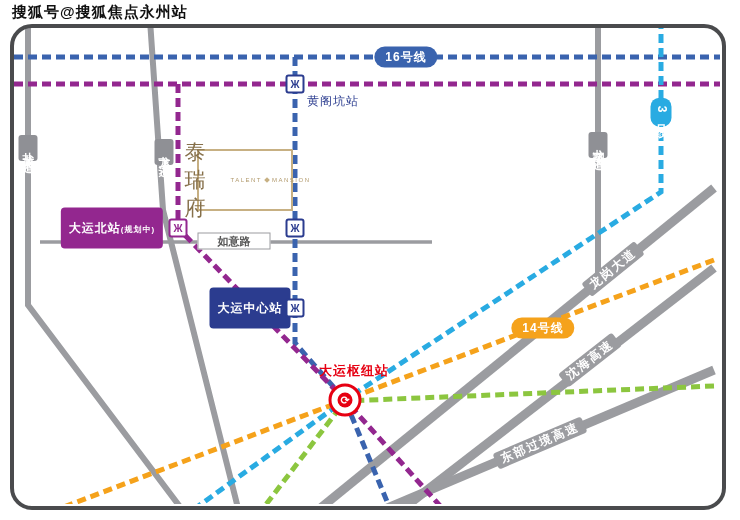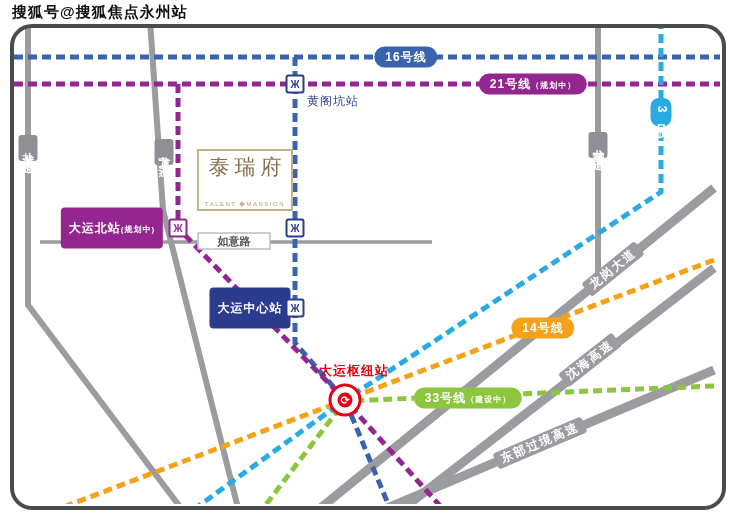--- a/index.html
+++ b/index.html
@@ -22,21 +22,21 @@
   .ruyi{background:#fff;border:1.5px solid #9b9ca0;color:#555;font-size:11px;font-weight:bold;padding:0 19px;}
   .marker{width:15px;height:15px;background:#fff;border:2px solid #2b3c8f;border-radius:3px;
           display:flex;align-items:center;justify-content:center;
           font-size:10px;font-weight:bold;color:#2b3c8f;line-height:1;}
   .marker.purple{border-color:#93278f;color:#93278f;}
   .hub{width:27px;height:27px;border-radius:50%;background:#fff;border:3px solid #e60012;
        display:flex;align-items:center;justify-content:center;z-index:6;}
   .hub-inner{width:15px;height:15px;border-radius:50%;background:#e60012;color:#fff;
              font-size:11px;line-height:15px;text-align:center;font-weight:bold;}
   .card{position:absolute;left:197px;top:149px;width:92px;height:58px;background:#fff;border:2px solid #c7b083;
-        display:flex;flex-direction:column;align-items:center;justify-content:center;gap:20px;z-index:5;}
+        display:flex;align-items:center;justify-content:center;gap:20px;z-index:5;}
   .card-name{font-family:"Liberation Serif","DejaVu Serif",serif;font-size:21px;color:#86704a;letter-spacing:5px;padding-left:5px;}
   .card-sub{font-size:6px;color:#b29a6d;letter-spacing:1.5px;display:flex;align-items:center;gap:3px;}
   .diamond{width:4px;height:4px;background:#c7b083;transform:rotate(45deg);}
   .watermark{position:absolute;left:12px;top:3px;font-size:15px;font-weight:bold;color:#101010;letter-spacing:1px;z-index:10;}
   path{fill:none;}
   .road{stroke:#9b9ca0;}
   .metro{stroke-dasharray:9 5;stroke-width:5;}
   .l16{stroke:#3a63ae;} .l21{stroke:#93278f;} .l3{stroke:#29abe2;} .l14{stroke:#f5a21b;} .l33{stroke:#8cc63f;}
 </style>
 </head>
@@ -66,31 +66,25 @@
       <path class="metro l21" d="M178,84 L178,228 L345,400 L460,528"></path>
       <path class="metro l3" d="M661,20 L661,192 L345,400 L168,528"></path>
       <path class="metro l14" d="M714,260 L345,400 L40,516"></path>
       <path class="metro l33" d="M714,386 L345,401 L248,528"></path>
     </g>
   </svg>
 
   <div class="ctr pill" style="left:406px;top:57px;background:#3a63ae">
     <span>16号线</span>
   </div>
-  <div class="ctr pill" style="left:533px;top:84px;background:#93278f">
-    <span>21号线</span><span class="sfx">（规划中）</span>
-  </div>
   <div class="ctr vline" style="left:661px;top:112px">
     <span>3号线</span>
   </div>
   <div class="ctr pill" style="left:543px;top:328px;background:#f5a21b">
     <span>14号线</span>
-  </div>
-  <div class="ctr pill" style="left:468px;top:398px;background:#8cc63f">
-    <span>33号线</span><span class="sfx">（建设中）</span>
   </div>
 
   <div class="ctr marker" style="left:295px;top:84px">
     <span>Ж</span>
   </div>
   <div class="ctr stn-text" style="left:333px;top:101px">黄阁坑站</div>
 
   <div class="ctr stn purple" style="left:112px;top:228px">
     <span>大运北站</span><span class="sfx">(规划中)</span>
   </div>

